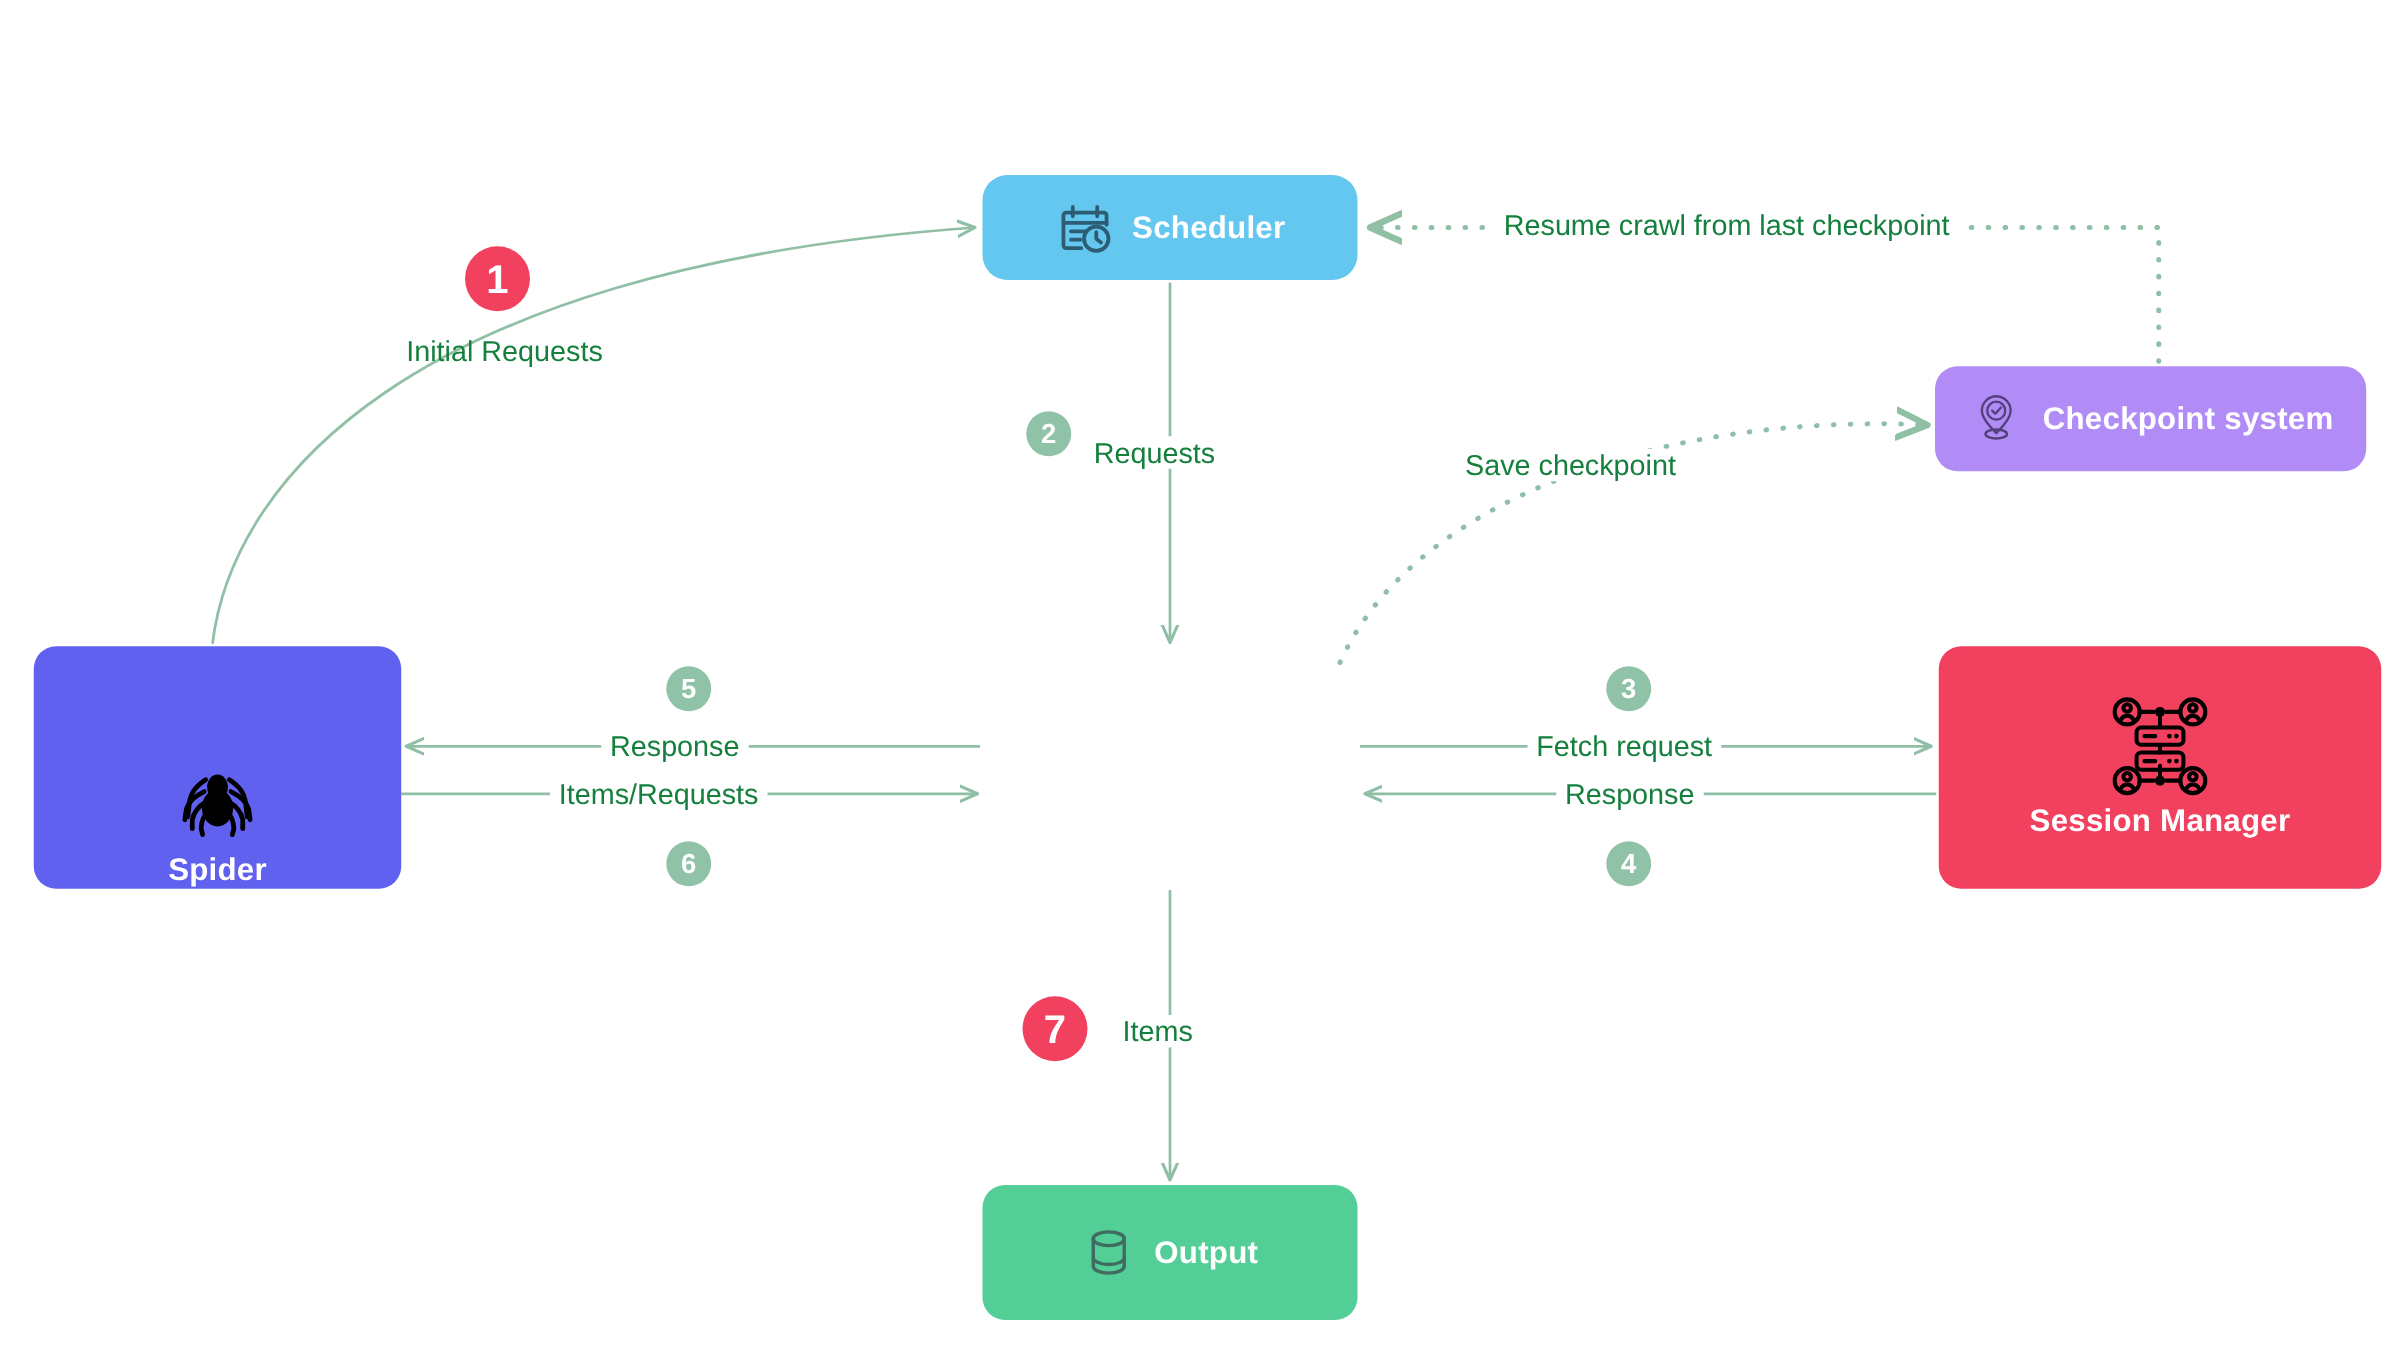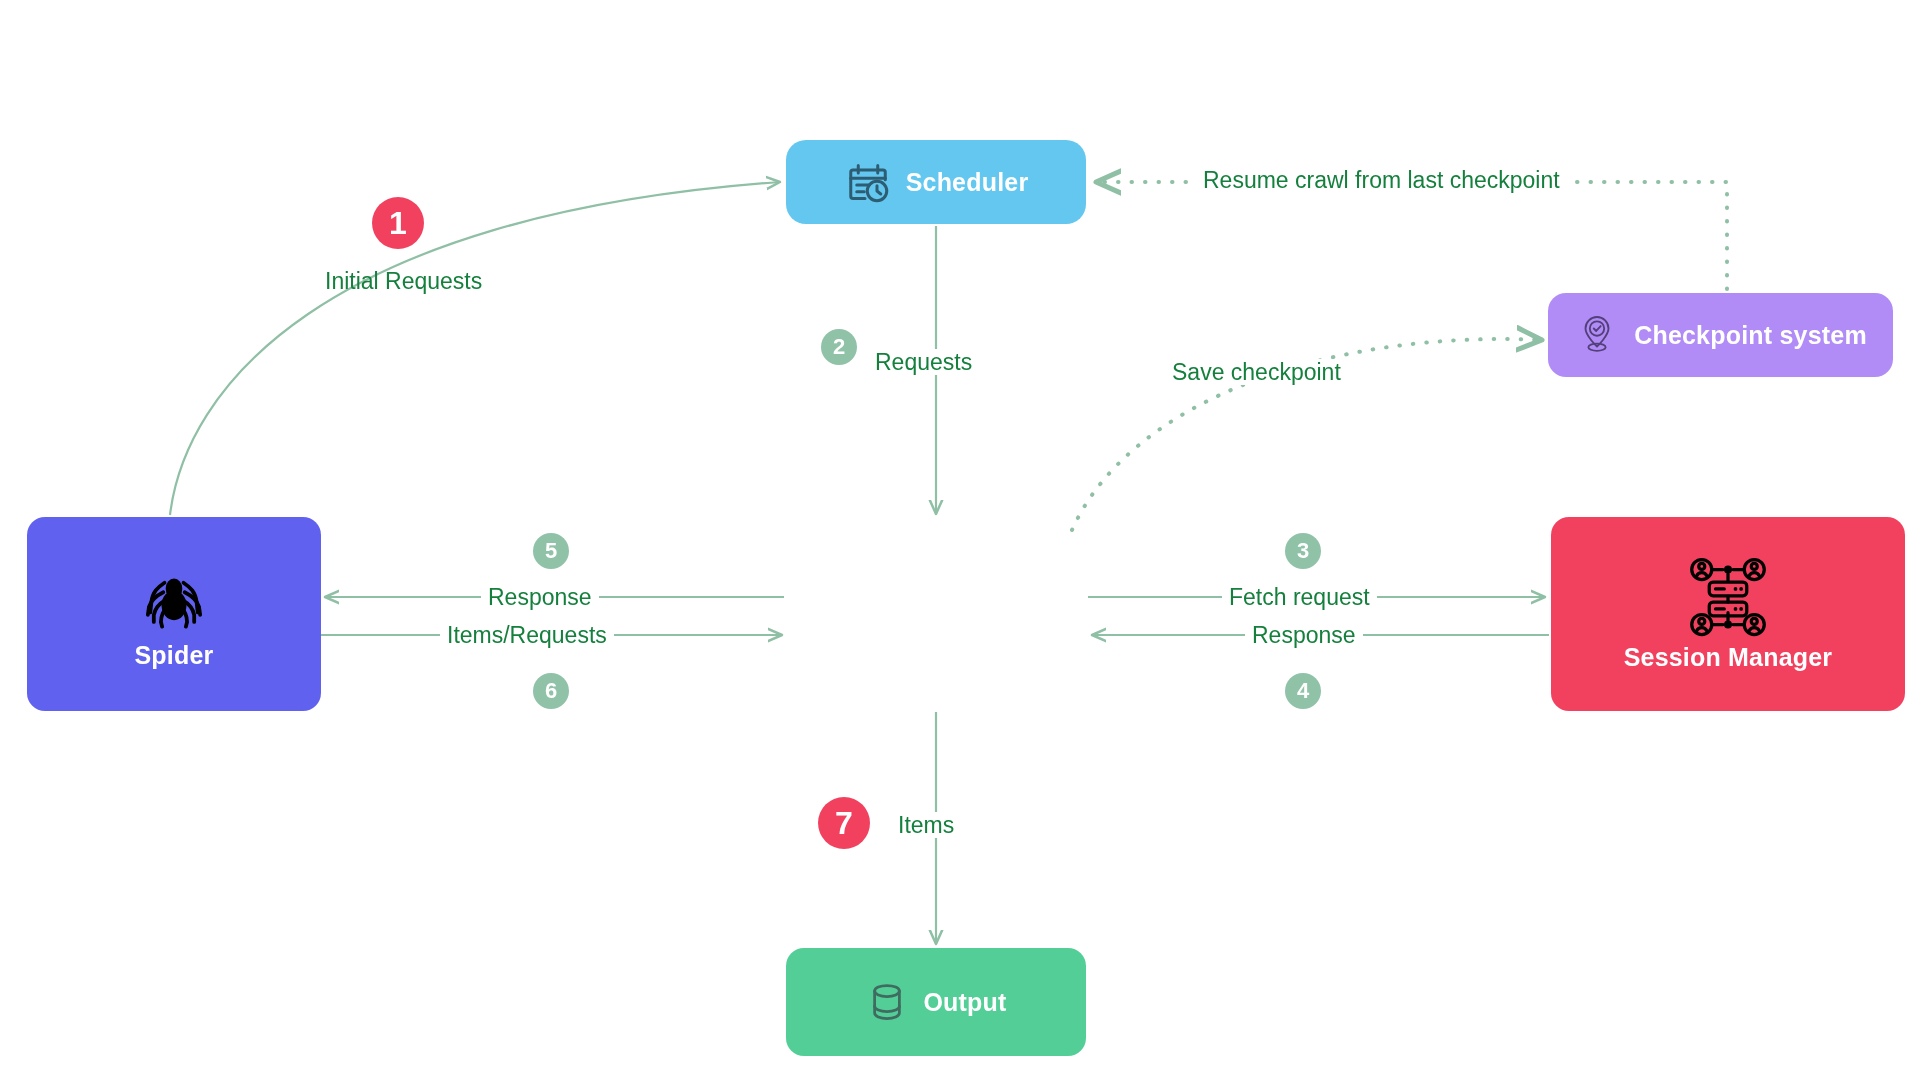--- a/index.html
+++ b/index.html
@@ -53,20 +53,21 @@
   }
   .node-icon {
     display: block;
     line-height: 0;
   }
 
   
   #node-spider {
     left: 27px; top: 517px; width: 294px; height: 194px;
     background: #6161f0;
+    justify-content: flex-end;
   }
   #node-spider .node-label { font-size: 25px; margin-top: 6px; }
 
   #node-crawler {
     left: 786px; top: 520px; width: 300px; height: 190px;
     background: #2563eb;
   }
   #node-crawler .node-label { font-size: 25px; margin-top: 4px; }
 
   #node-scheduler {

